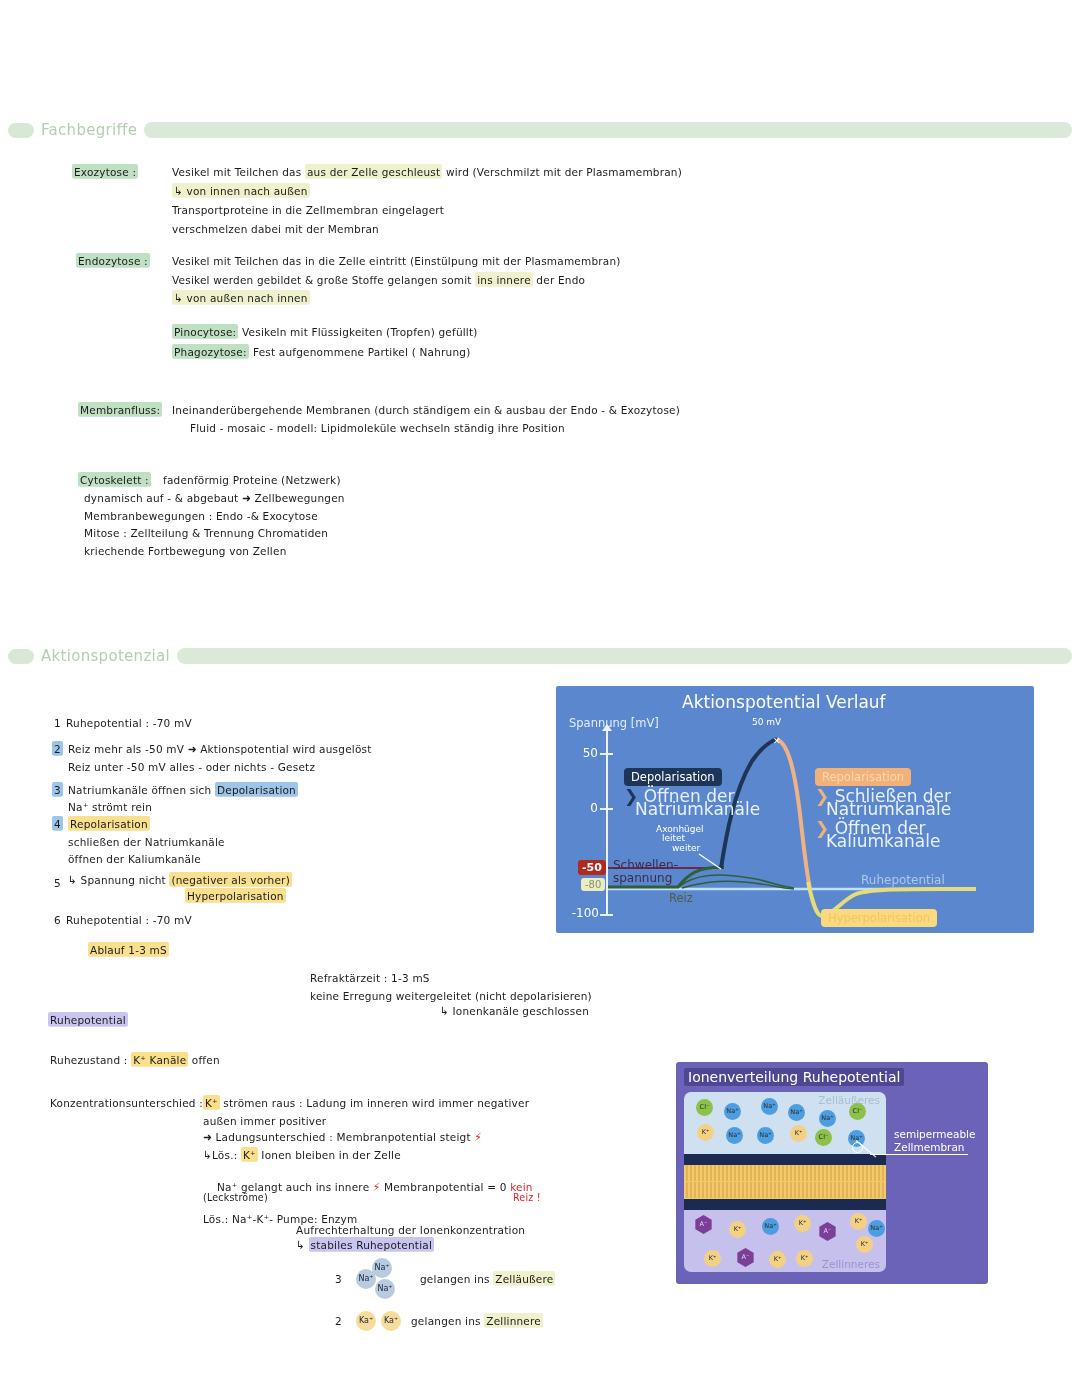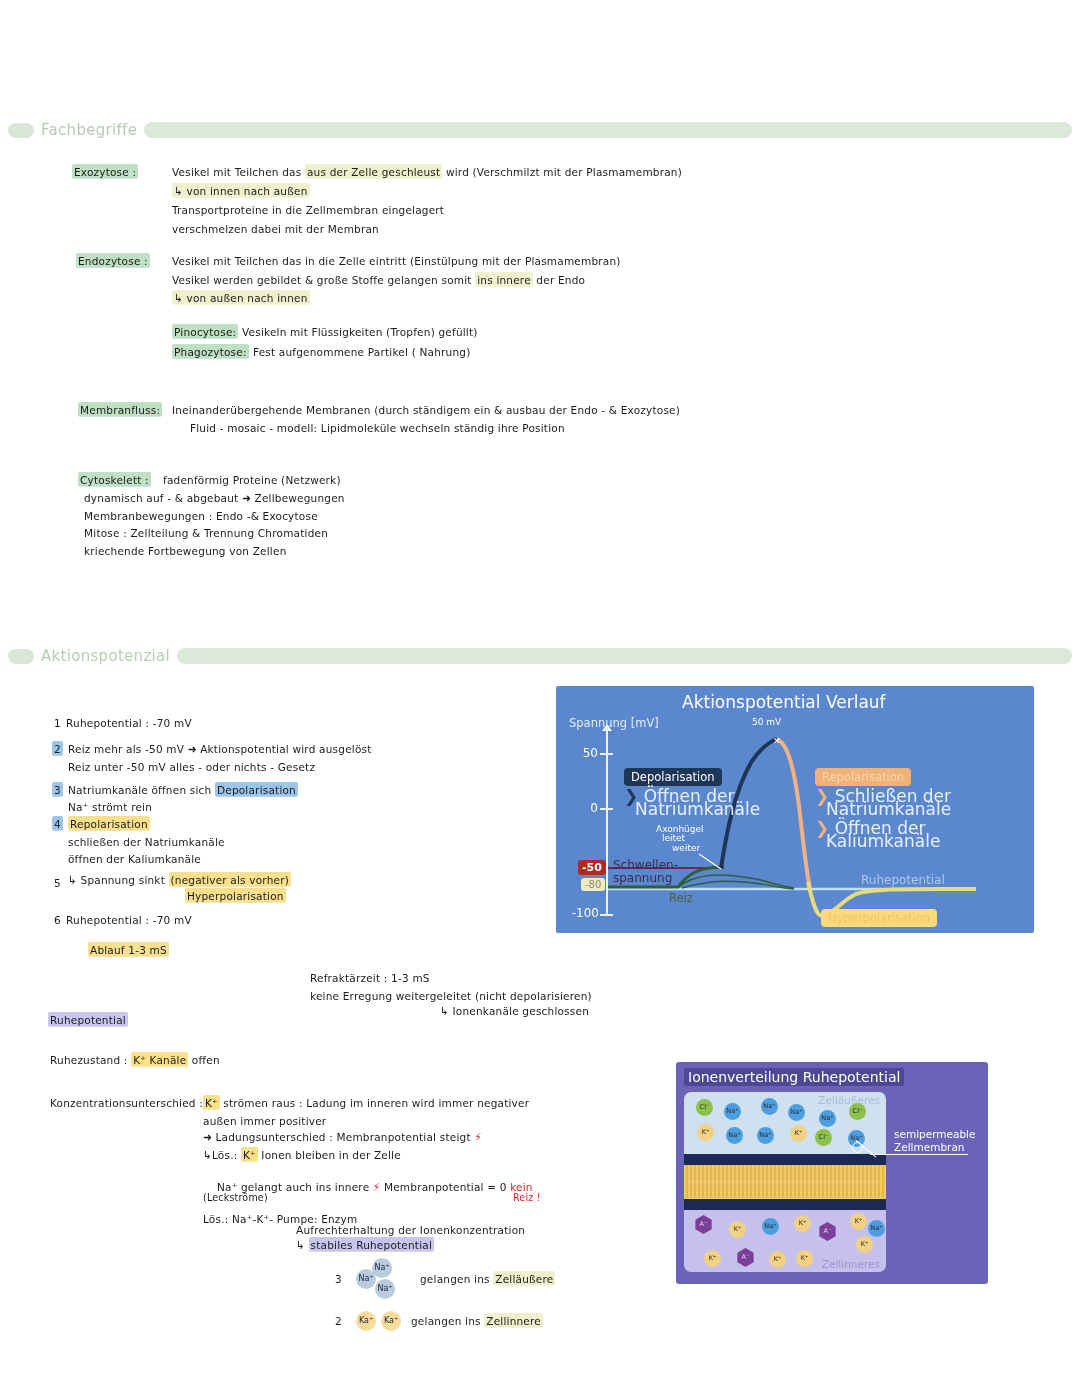--- a/index.html
+++ b/index.html
@@ -176,21 +176,21 @@
 
 <div class="hw" style="left:52px; top:817px;"><mark class="hl-blue">4</mark></div>
 <div class="hw" style="left:68px; top:817px;">
   <mark class="hl-yellow">Repolarisation</mark>
 </div>
 <div class="hw" style="left:68px; top:835px;">schließen der Natriumkanäle</div>
 <div class="hw" style="left:68px; top:852px;">öffnen der Kaliumkanäle</div>
 
 <div class="hw" style="left:54px; top:876px;">5</div>
 <div class="hw" style="left:68px; top:873px;">
-  <span>↳ Spannung sinkt </span><mark class="hl-yellow">(negativer als vorher)</mark>
+  <span>↳ Spannung nicht </span><mark class="hl-yellow">(negativer als vorher)</mark>
 </div>
 <div class="hw" style="left:185px; top:889px;">
   <mark class="hl-yellow">Hyperpolarisation</mark>
 </div>
 
 <div class="hw" style="left:54px; top:913px;">6</div>
 <div class="hw" style="left:66px; top:913px;">Ruhepotential :   -70 mV</div>
 
 <div class="hw" style="left:88px; top:943px;">
   <mark class="hl-yellow">Ablauf  1-3 mS</mark>

